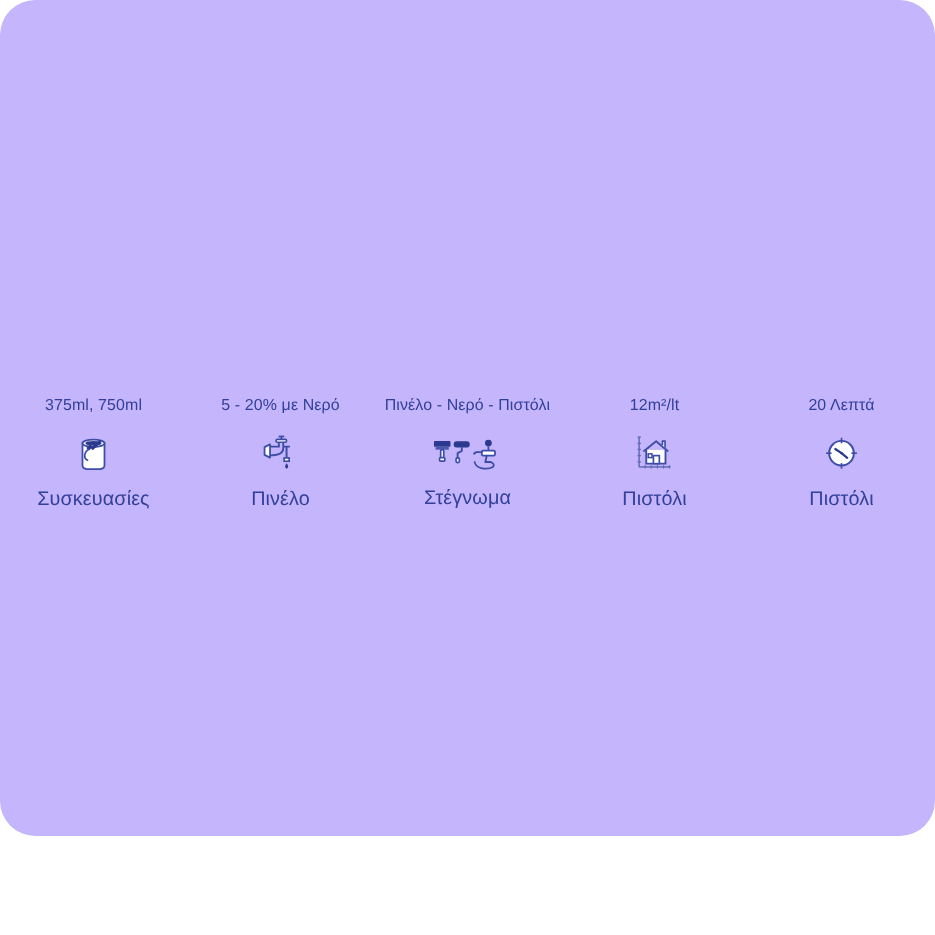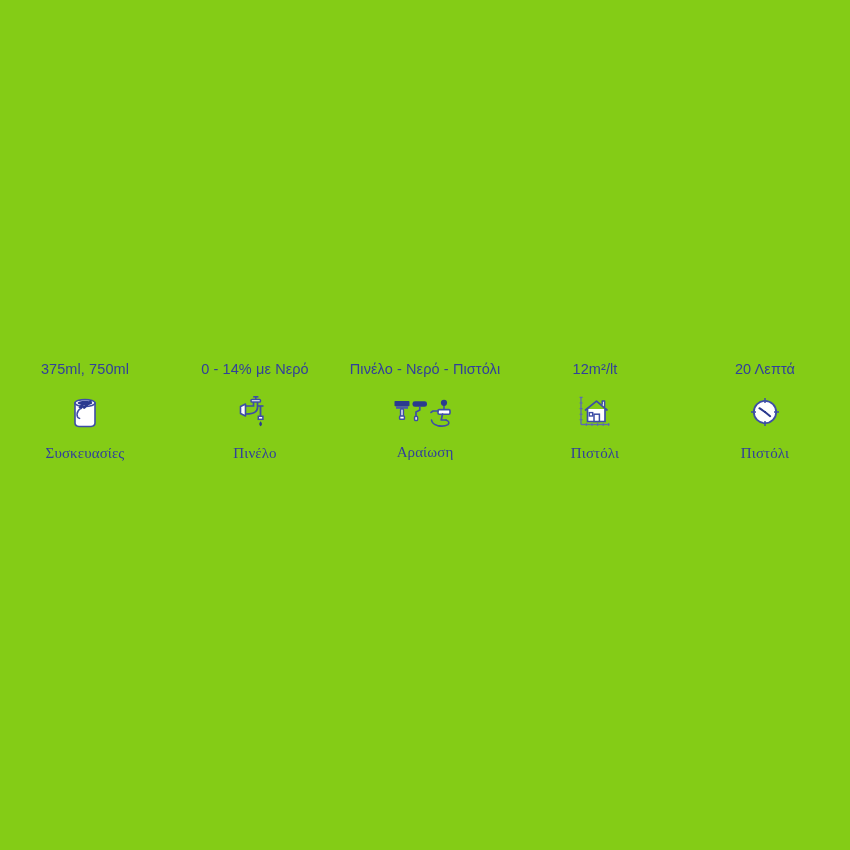--- a/index.html
+++ b/index.html
@@ -14,22 +14,23 @@
     overflow: hidden;
     font-family: "Liberation Sans", "DejaVu Sans", sans-serif;
     -webkit-font-smoothing: antialiased;
   }
 
   #spec-board {
     position: absolute;
     left: 0;
     top: 0;
     width: 850px;
-    height: 850px;
-    background: #84cc16;
+    height: 760px;
+    background: #c4b5fd;
+    border-radius: 32px;
   }
 
   
   .spec-row {
     position: absolute;
     left: 0;
     top: 360px;
     width: 850px;
     display: flex;
     align-items: flex-start;
@@ -69,24 +70,23 @@
   }
 
   .spec-icon svg {
     display: block;
     overflow: visible;
   }
 
   .spec-label {
     margin-top: 12px;
     color: #32409a;
-    font-size: 15px;
+    font-size: 18px;
     line-height: 19px;
     letter-spacing: 0.1px;
-    font-family: Liberation Serif, serif;
   }
 
   
   .spec-icon svg * {
     shape-rendering: geometricPrecision;
   }
 </style>
 </head>
 <body>
 
@@ -109,21 +109,21 @@
 
           <path d="M13.4 10.2 L10.0 13.6 L7.4 11.2 L10.8 7.8 Z" fill="#2b3a8f"></path>
 
           <path d="M9.4 12.6 Q6.2 14.6 6.0 18.2 Q5.9 21.6 8.6 22.4" fill="none" stroke="#3d4da6" stroke-width="1.5" stroke-linecap="round"></path>
         </svg>
       </div>
       <div class="spec-label">Συσκευασίες</div>
     </div>
 
     <div class="spec-col">
-      <div class="spec-value">0 - 14% με Νερό</div>
+      <div class="spec-value">5 - 20% με Νερό</div>
       <div class="spec-icon">
         <svg width="34" height="34" viewBox="0 0 34 34" aria-hidden="true">
 
           <path d="M2.5 11.5 L7.5 9.0 L7.5 21.0 L2.5 18.5 Z" fill="#ffffff" stroke="#3d4da6" stroke-width="1.6" stroke-linejoin="round"></path>
 
           <path d="M7.5 11.0 L15.5 11.0 L15.5 6.5" fill="none" stroke="#3d4da6" stroke-width="1.7"></path>
           <path d="M7.5 19.0 Q19.5 19.0 19.5 12.5 L19.5 6.5" fill="none" stroke="#3d4da6" stroke-width="1.7"></path>
 
           <path d="M22.5 11.0 L22.5 22.0" stroke="#3d4da6" stroke-width="1.8"></path>
           <path d="M19.5 11.0 L25.5 11.0" stroke="#3d4da6" stroke-width="1.6"></path>
@@ -158,21 +158,21 @@
           <path d="M51.0 6.9 L51.0 10.6" stroke="#3d4da6" stroke-width="1.6"></path>
           <rect x="45.0" y="10.6" width="12.0" height="4.6" rx="1.2" fill="#ffffff" stroke="#3d4da6" stroke-width="1.6"></rect>
 
           <path d="M45.0 12.0 L40.0 12.0 L38.0 13.4" fill="none" stroke="#3d4da6" stroke-width="1.7" stroke-linecap="round" stroke-linejoin="round"></path>
 
           <path d="M49.5 15.2 L48.2 21.0 L53.0 21.0" fill="none" stroke="#3d4da6" stroke-width="1.7" stroke-linecap="round" stroke-linejoin="round"></path>
 
           <path d="M53.0 21.0 Q57.5 22.8 55.0 25.6 Q51.0 28.0 44.5 26.6 Q39.0 25.0 38.5 21.0" fill="none" stroke="#3d4da6" stroke-width="1.6" stroke-linecap="round"></path>
         </svg>
       </div>
-      <div class="spec-label">Αραίωση</div>
+      <div class="spec-label">Στέγνωμα</div>
     </div>
 
     <div class="spec-col">
       <div class="spec-value">12m²/lt</div>
       <div class="spec-icon">
         <svg width="34" height="34" viewBox="0 0 34 34" aria-hidden="true">
 
           <path d="M3.0 2.0 L3.0 29.5" stroke="#5b69b4" stroke-width="1.3"></path>
           <path d="M1.6 2.4 L4.6 2.4 M1.6 8.0 L4.6 8.0 M1.6 13.6 L4.6 13.6
                    M1.6 19.2 L4.6 19.2 M1.6 24.8 L4.6 24.8" stroke="#5b69b4" stroke-width="1.1"></path>

